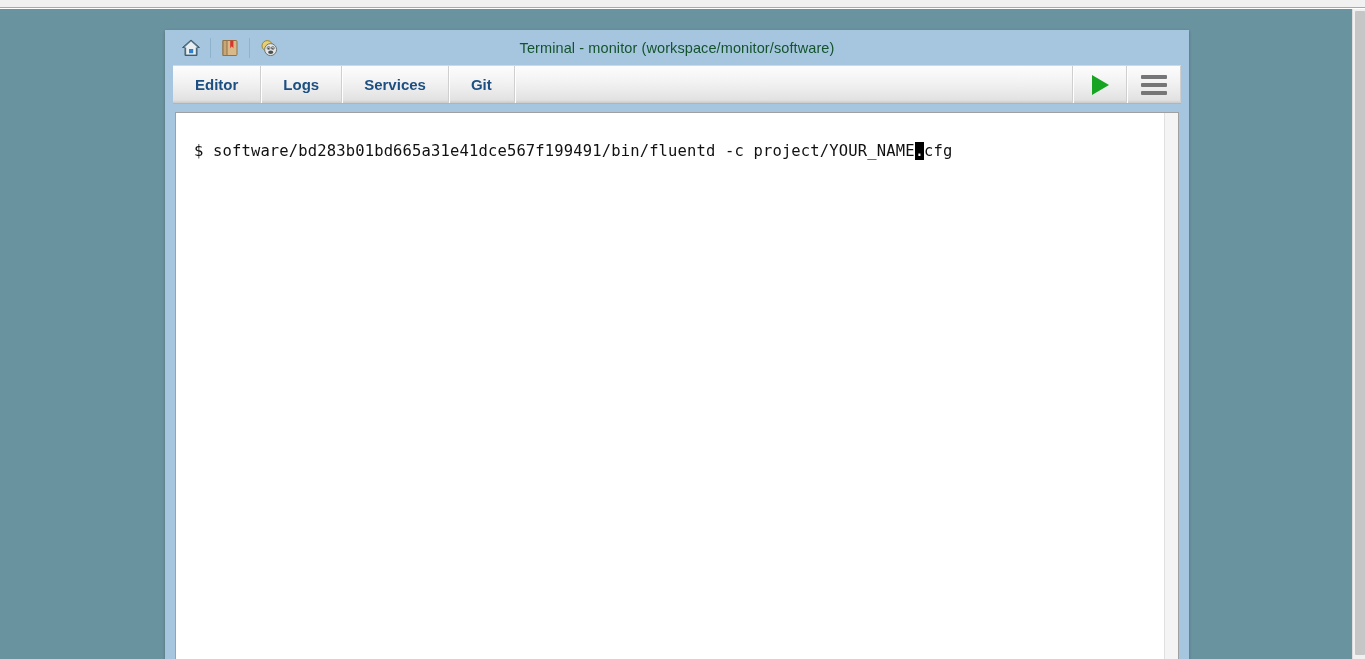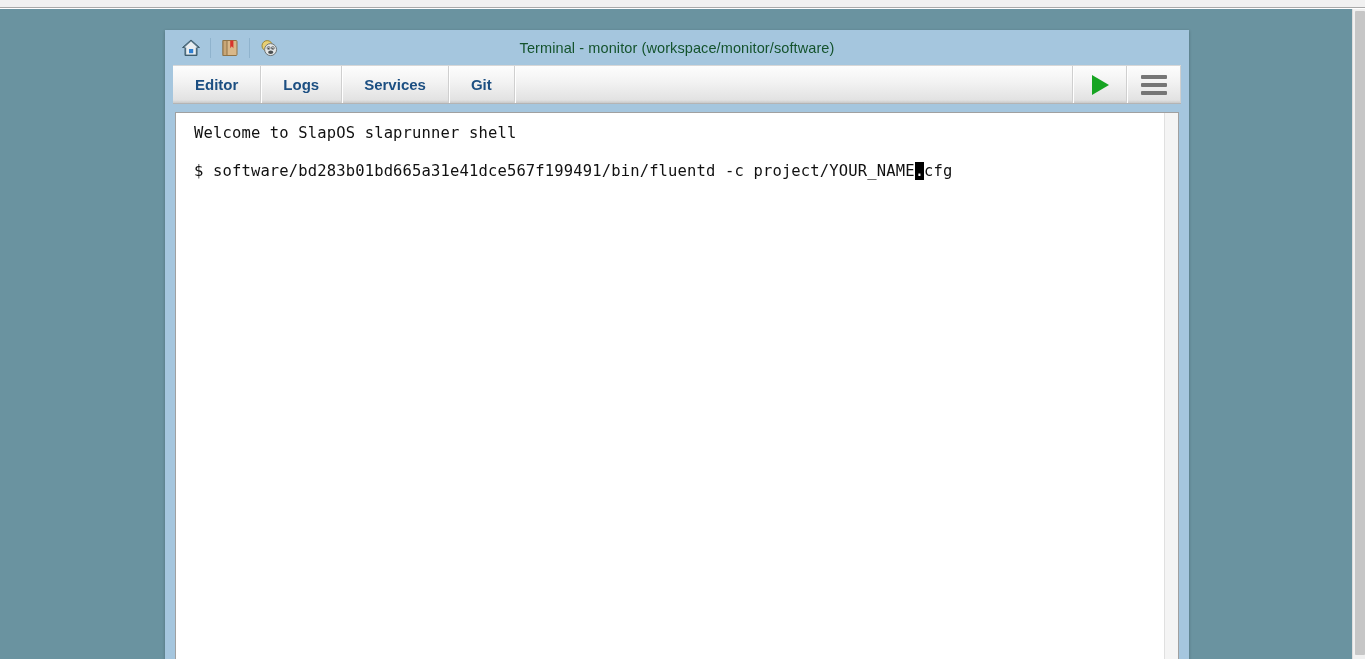--- a/index.html
+++ b/index.html
@@ -277,21 +277,20 @@
             <span></span>
             <span></span>
         </span>
       </div>
     </div>
 
     <div id="terminal-outer">
 
       <div id="terminal-screen">
 
-        <div class="term-line">Welcome to SlapOS slaprunner shell</div>
 
         <div class="term-blank"></div>
 
         <div class="term-line"><span>$ </span><span>software/bd283b01bd665a31e41dce567f199491/bin/fluentd -c project/YOUR_NAME</span><span class="cursor-block">.</span><span>cfg</span></div>
 
       </div>
 
       <div id="terminal-scrollbar">
         <div id="terminal-scrollbar-thumb"></div>
       </div>

